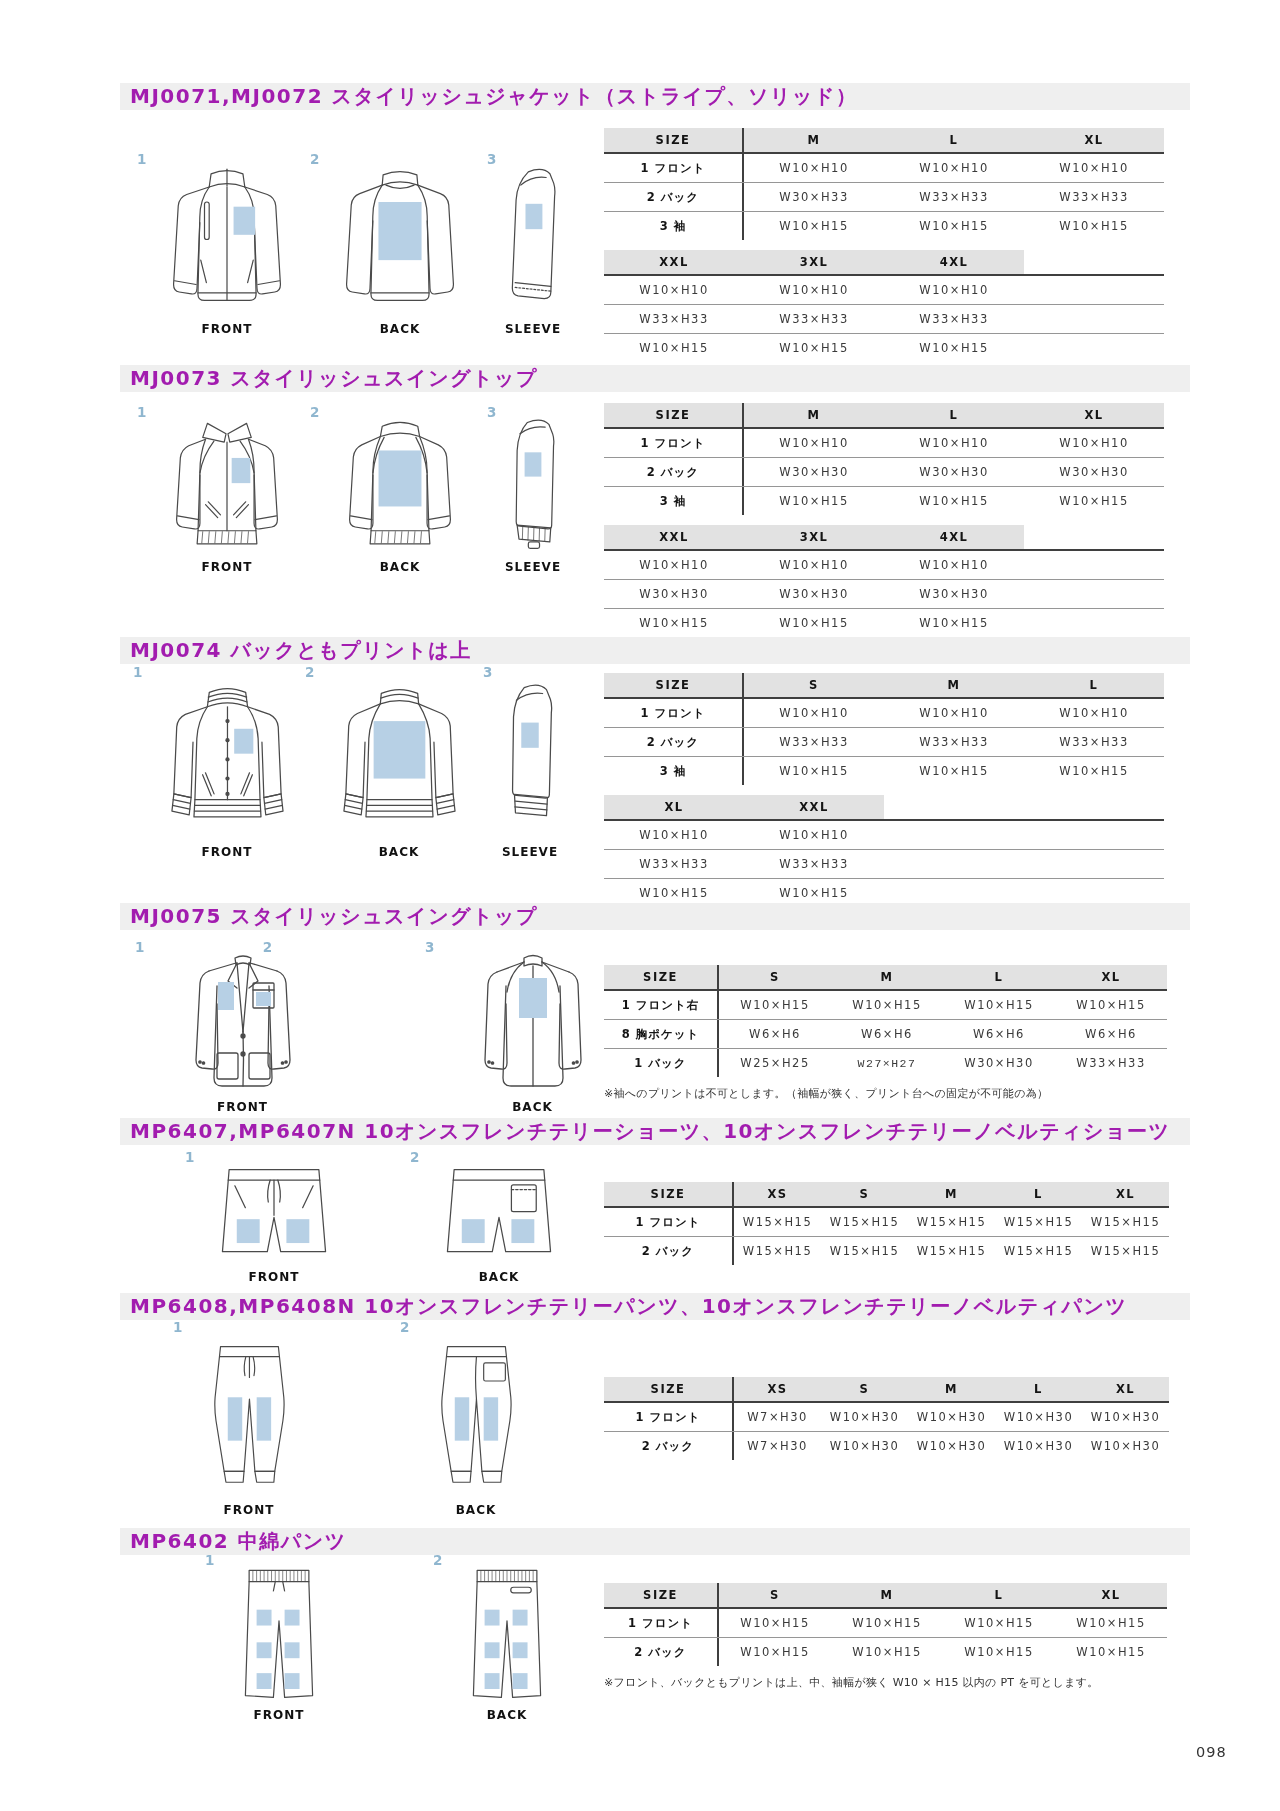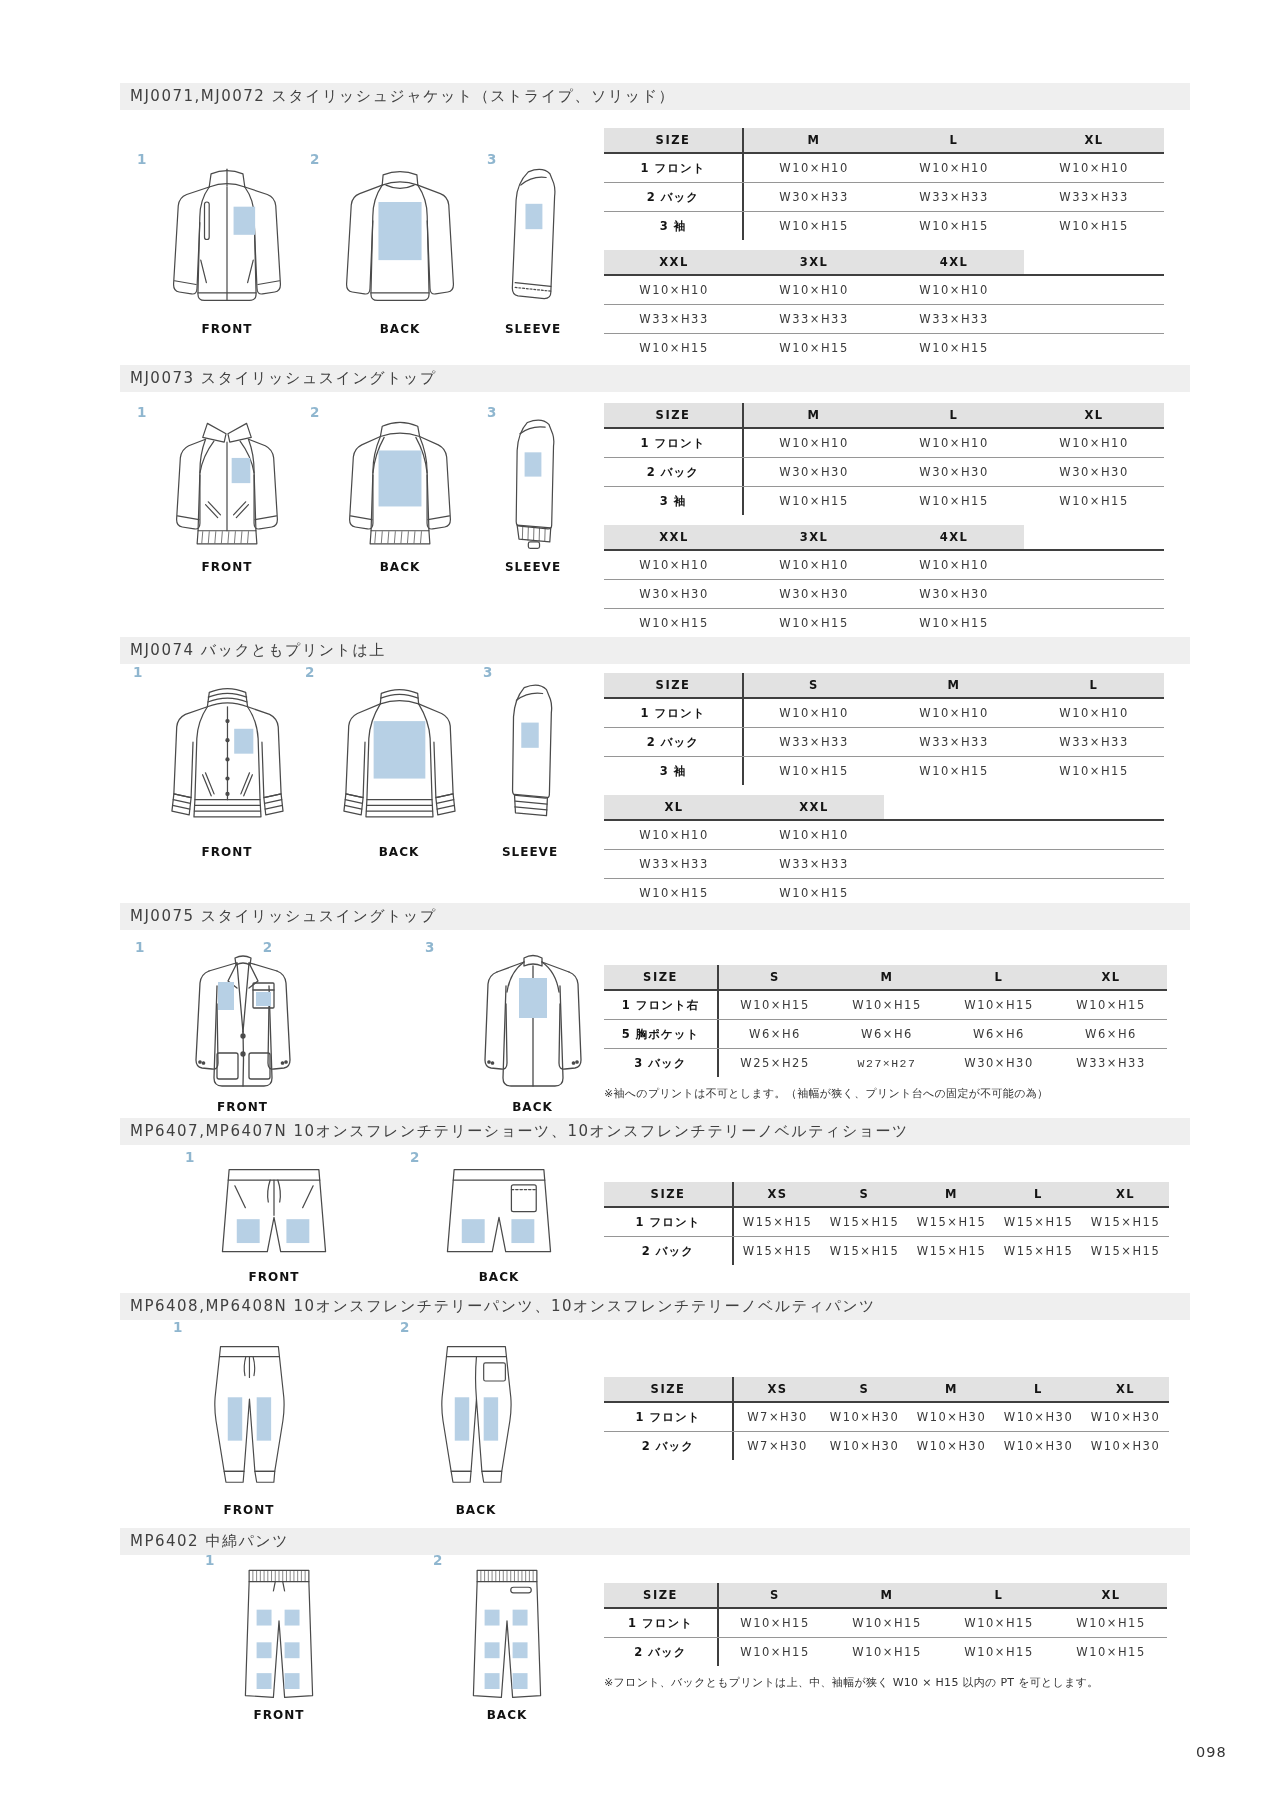--- a/index.html
+++ b/index.html
@@ -2,21 +2,21 @@
 <html><head>
 <meta charset="utf-8">
 <style>
   *{box-sizing:border-box;margin:0;padding:0}
   html,body{background:#fff}
   body{font-family:"DejaVu Sans","Liberation Sans",sans-serif;color:#1f1f1f}
   #page{position:relative;width:1280px;height:1811px;background:#ffffff;overflow:hidden}
 
   .section{position:absolute;left:120px;width:1070px}
   .bar{height:27px;background:#efefef;display:flex;align-items:center;padding-left:10px}
-  .bar .t{font-size:15px;font-weight:normal;letter-spacing:1.5px;color:#404040;white-space:nowrap}
+  .bar .t{font-size:20px;font-weight:bold;letter-spacing:1.5px;color:#a21caf;white-space:nowrap}
 
   .views{position:absolute;left:0;width:500px}
   .view{position:absolute;top:0}
   .art{width:100%}
   .art svg{display:block}
   .vnum{position:absolute;left:-15px;top:-11px;color:#8fb6cf;font-size:13.5px;font-weight:bold}
   .vnum.second{left:61%;right:auto}
   .vlabel{text-align:center;font-weight:bold;font-size:12px;letter-spacing:1px;color:#111;margin-top:5px;white-space:nowrap}
 
   .tables{position:absolute;left:484px}
@@ -470,28 +470,28 @@
               <div class="tcell" style="width: 112px;">XL</div>
             </div>
             <div class="trow">
               <div class="tcell lcell divcol" style="width: 115px;">1 フロント右</div>
               <div class="tcell" style="width: 112px;">W10×H15</div>
               <div class="tcell" style="width: 112px;">W10×H15</div>
               <div class="tcell" style="width: 112px;">W10×H15</div>
               <div class="tcell" style="width: 112px;">W10×H15</div>
             </div>
             <div class="trow">
-              <div class="tcell lcell divcol" style="width: 115px;">5 胸ポケット</div>
+              <div class="tcell lcell divcol" style="width: 115px;">8 胸ポケット</div>
               <div class="tcell" style="width: 112px;">W6×H6</div>
               <div class="tcell" style="width: 112px;">W6×H6</div>
               <div class="tcell" style="width: 112px;">W6×H6</div>
               <div class="tcell" style="width: 112px;">W6×H6</div>
             </div>
             <div class="trow">
-              <div class="tcell lcell divcol" style="width: 115px;">3 バック</div>
+              <div class="tcell lcell divcol" style="width: 115px;">1 バック</div>
               <div class="tcell" style="width: 112px;">W25×H25</div>
               <div class="tcell" style="width: 112px; font-family: Liberation Mono, monospace;">W27×H27</div>
               <div class="tcell" style="width: 112px;">W30×H30</div>
               <div class="tcell" style="width: 112px;">W33×H33</div>
             </div>
           </div>
           <div class="note">※袖へのプリントは不可とします。（袖幅が狭く、プリント台への固定が不可能の為）</div>
         </div>
       </div>
       <div class="section" style="top: 1118px;">

